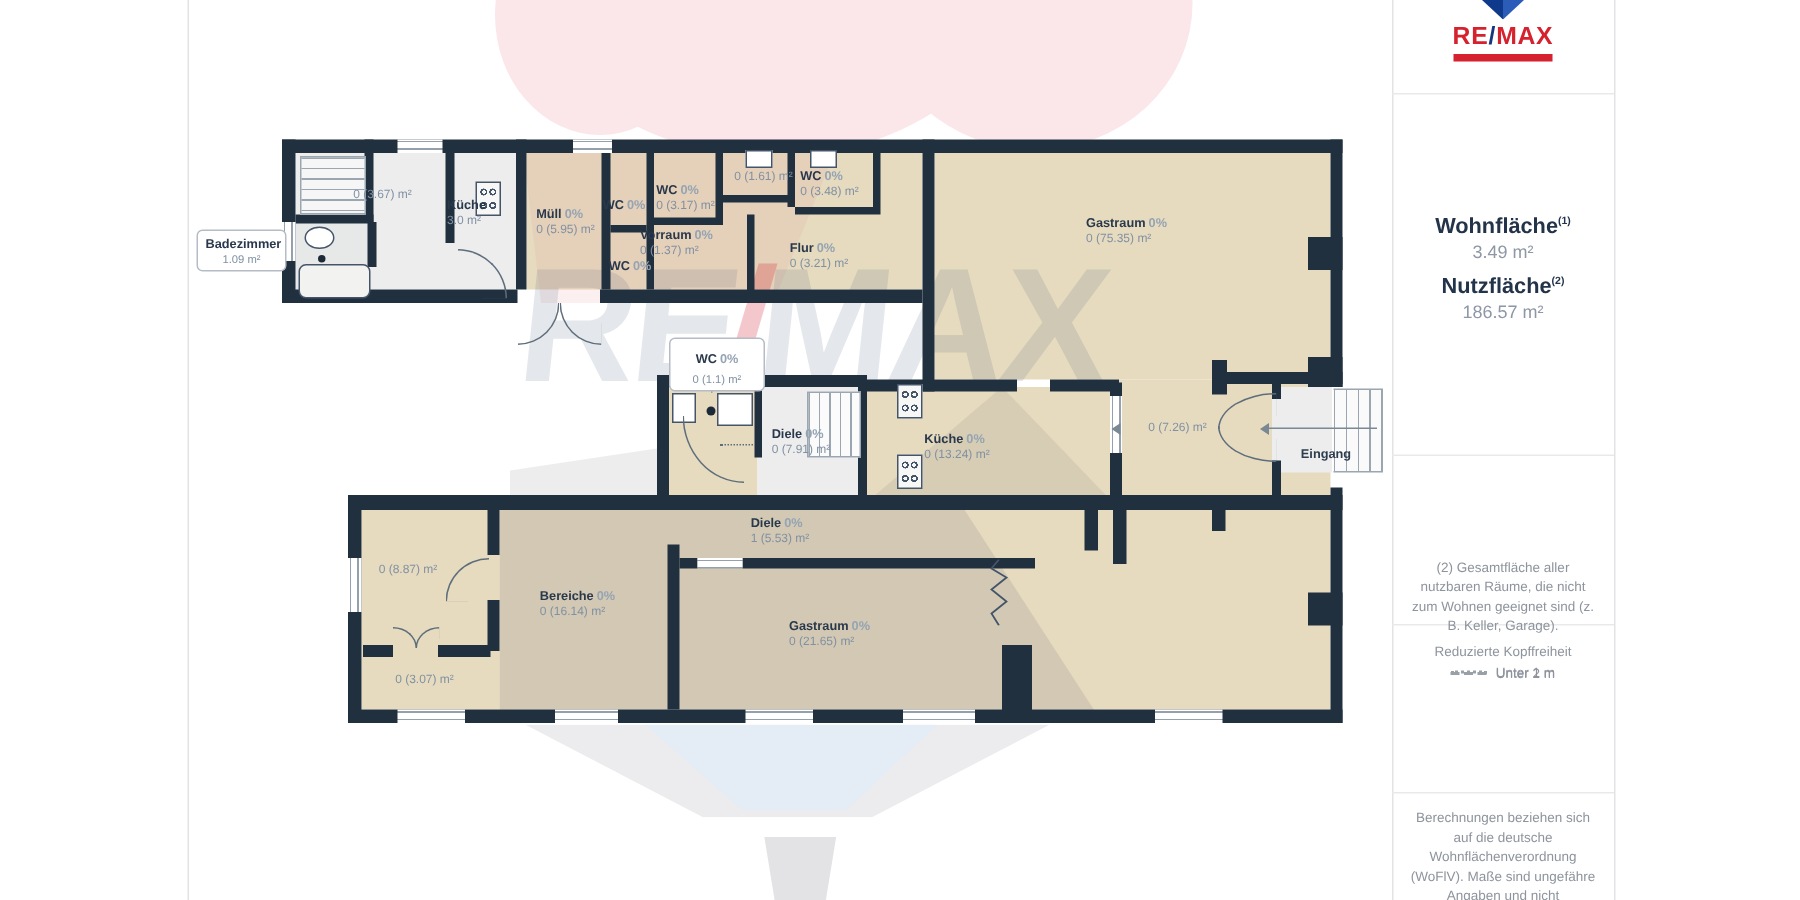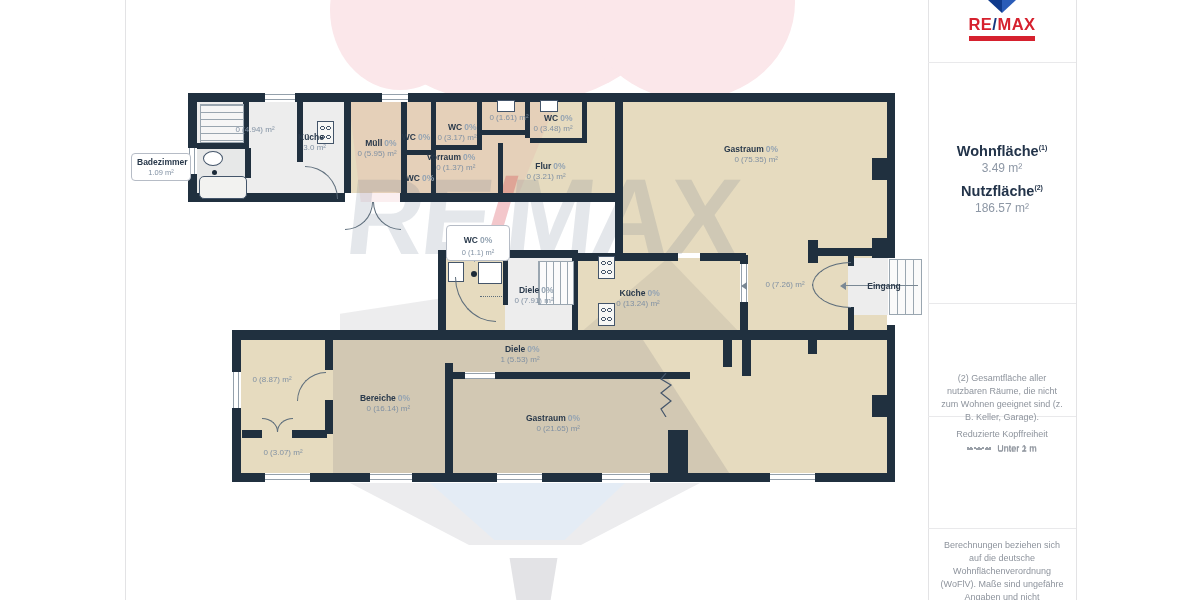--- a/index.html
+++ b/index.html
@@ -35,25 +35,25 @@
      radial-gradient(circle at 4.5px 6px,transparent 0 1.3px,#44556a 1.3px 2.3px,transparent 2.4px),
      radial-gradient(circle at 10.5px 6px,transparent 0 1.3px,#44556a 1.3px 2.3px,transparent 2.4px),
      radial-gradient(circle at 4.5px 15px,transparent 0 1.3px,#44556a 1.3px 2.3px,transparent 2.4px),
      radial-gradient(circle at 10.5px 15px,transparent 0 1.3px,#44556a 1.3px 2.3px,transparent 2.4px);}
   .sinkr{position:absolute;z-index:22;border:1px solid #44556a;background:#fff;}
   .dot{position:absolute;z-index:22;background:#1c2a38;border-radius:50%;}
   .tub{position:absolute;z-index:22;border:1px solid #44556a;border-radius:5px;background:#f2f2f0;}
   .basin{position:absolute;z-index:22;border:1px solid #44556a;border-radius:50%;background:#fff;}
   .dashline{position:absolute;z-index:22;border-top:1.5px dotted #5d6d7b;}
   
-  .rl{position:absolute;z-index:30;transform:translateX(-50%);text-align:right;white-space:nowrap;line-height:10px;}
+  .rl{position:absolute;z-index:30;transform:translateX(-50%);text-align:left;white-space:nowrap;line-height:10px;}
   .rl-n .nm{font-weight:bold;color:#29394b;font-size:8.5px;}
   .rl-n .pct{font-weight:bold;color:#95a4b3;font-size:8.5px;margin-left:2px;}
   .rl-a{color:#8191a3;font-size:8px;margin-top:1px;}
-  .rl-e{position:absolute;z-index:30;transform:translateX(-50%);font-size:8.5px;font-weight:bold;color:#2e3d4e;white-space:nowrap;}
+  .rl-e{position:absolute;z-index:30;transform:translateX(-50%);font-size:8.5px;font-weight:bold;color:#2e3d4e;white-space:nowrap;margin-top:16px;}
   .badge{position:absolute;z-index:32;background:#fff;border:1px solid #b6bcc6;border-radius:4px;text-align:center;padding:3px 5px;}
   .badge .bn{font-size:8.5px;font-weight:bold;color:#29394b;}
   .badge .bp{font-size:8.5px;font-weight:bold;color:#95a4b3;margin-left:2px;}
   .badge .ba{font-size:7.5px;color:#8191a3;margin-top:1px;}
   .lead{position:absolute;background:#9aa4ae;z-index:31;}
   
   .ghost{position:absolute;left:347px;top:163px;z-index:15;font-size:108px;font-weight:800;
          letter-spacing:-3px;transform:skewX(-6deg);line-height:1;pointer-events:none;white-space:nowrap;}
   .g-re,.g-max{color:rgba(88,108,132,0.16);}
   .g-sl{color:rgba(206,32,48,0.25);margin:0 -6px;}
@@ -143,21 +143,21 @@
   <div class="arc q-tl" style="left:277px;top:418px;width:15px;height:13px"></div>
   <div class="dt" style="left:659px;top:373px"><svg width="14" height="44">
         <polyline points="7,0 2,6 12,12 2,20 12,28 2,36 7,44" fill="none" stroke="#44556a" stroke-width="1.2"></polyline>
       </svg></div>
 
   <div class="rl" style="left:312px;top:130px">
       <div class="rl-n"><span class="nm">Küche</span><span class="pct"></span></div>
       <div class="rl-a">3.0 m²</div>
     </div>
   <div class="rl noname" style="left:255px;top:124px">
-      <div class="rl-a">0 (4.94) m²</div>
+      <div class="rl-a">0 (3.67) m²</div>
     </div>
   <div class="rl" style="left:377px;top:136px">
       <div class="rl-n"><span class="nm">Müll</span><span class="pct">0%</span></div>
       <div class="rl-a">0 (5.95) m²</div>
     </div>
   <div class="rl" style="left:416px;top:130px">
       <div class="rl-n"><span class="nm">WC</span><span class="pct">0%</span></div>
       <div class="rl-a"></div>
     </div>
   <div class="rl" style="left:457px;top:120px">

